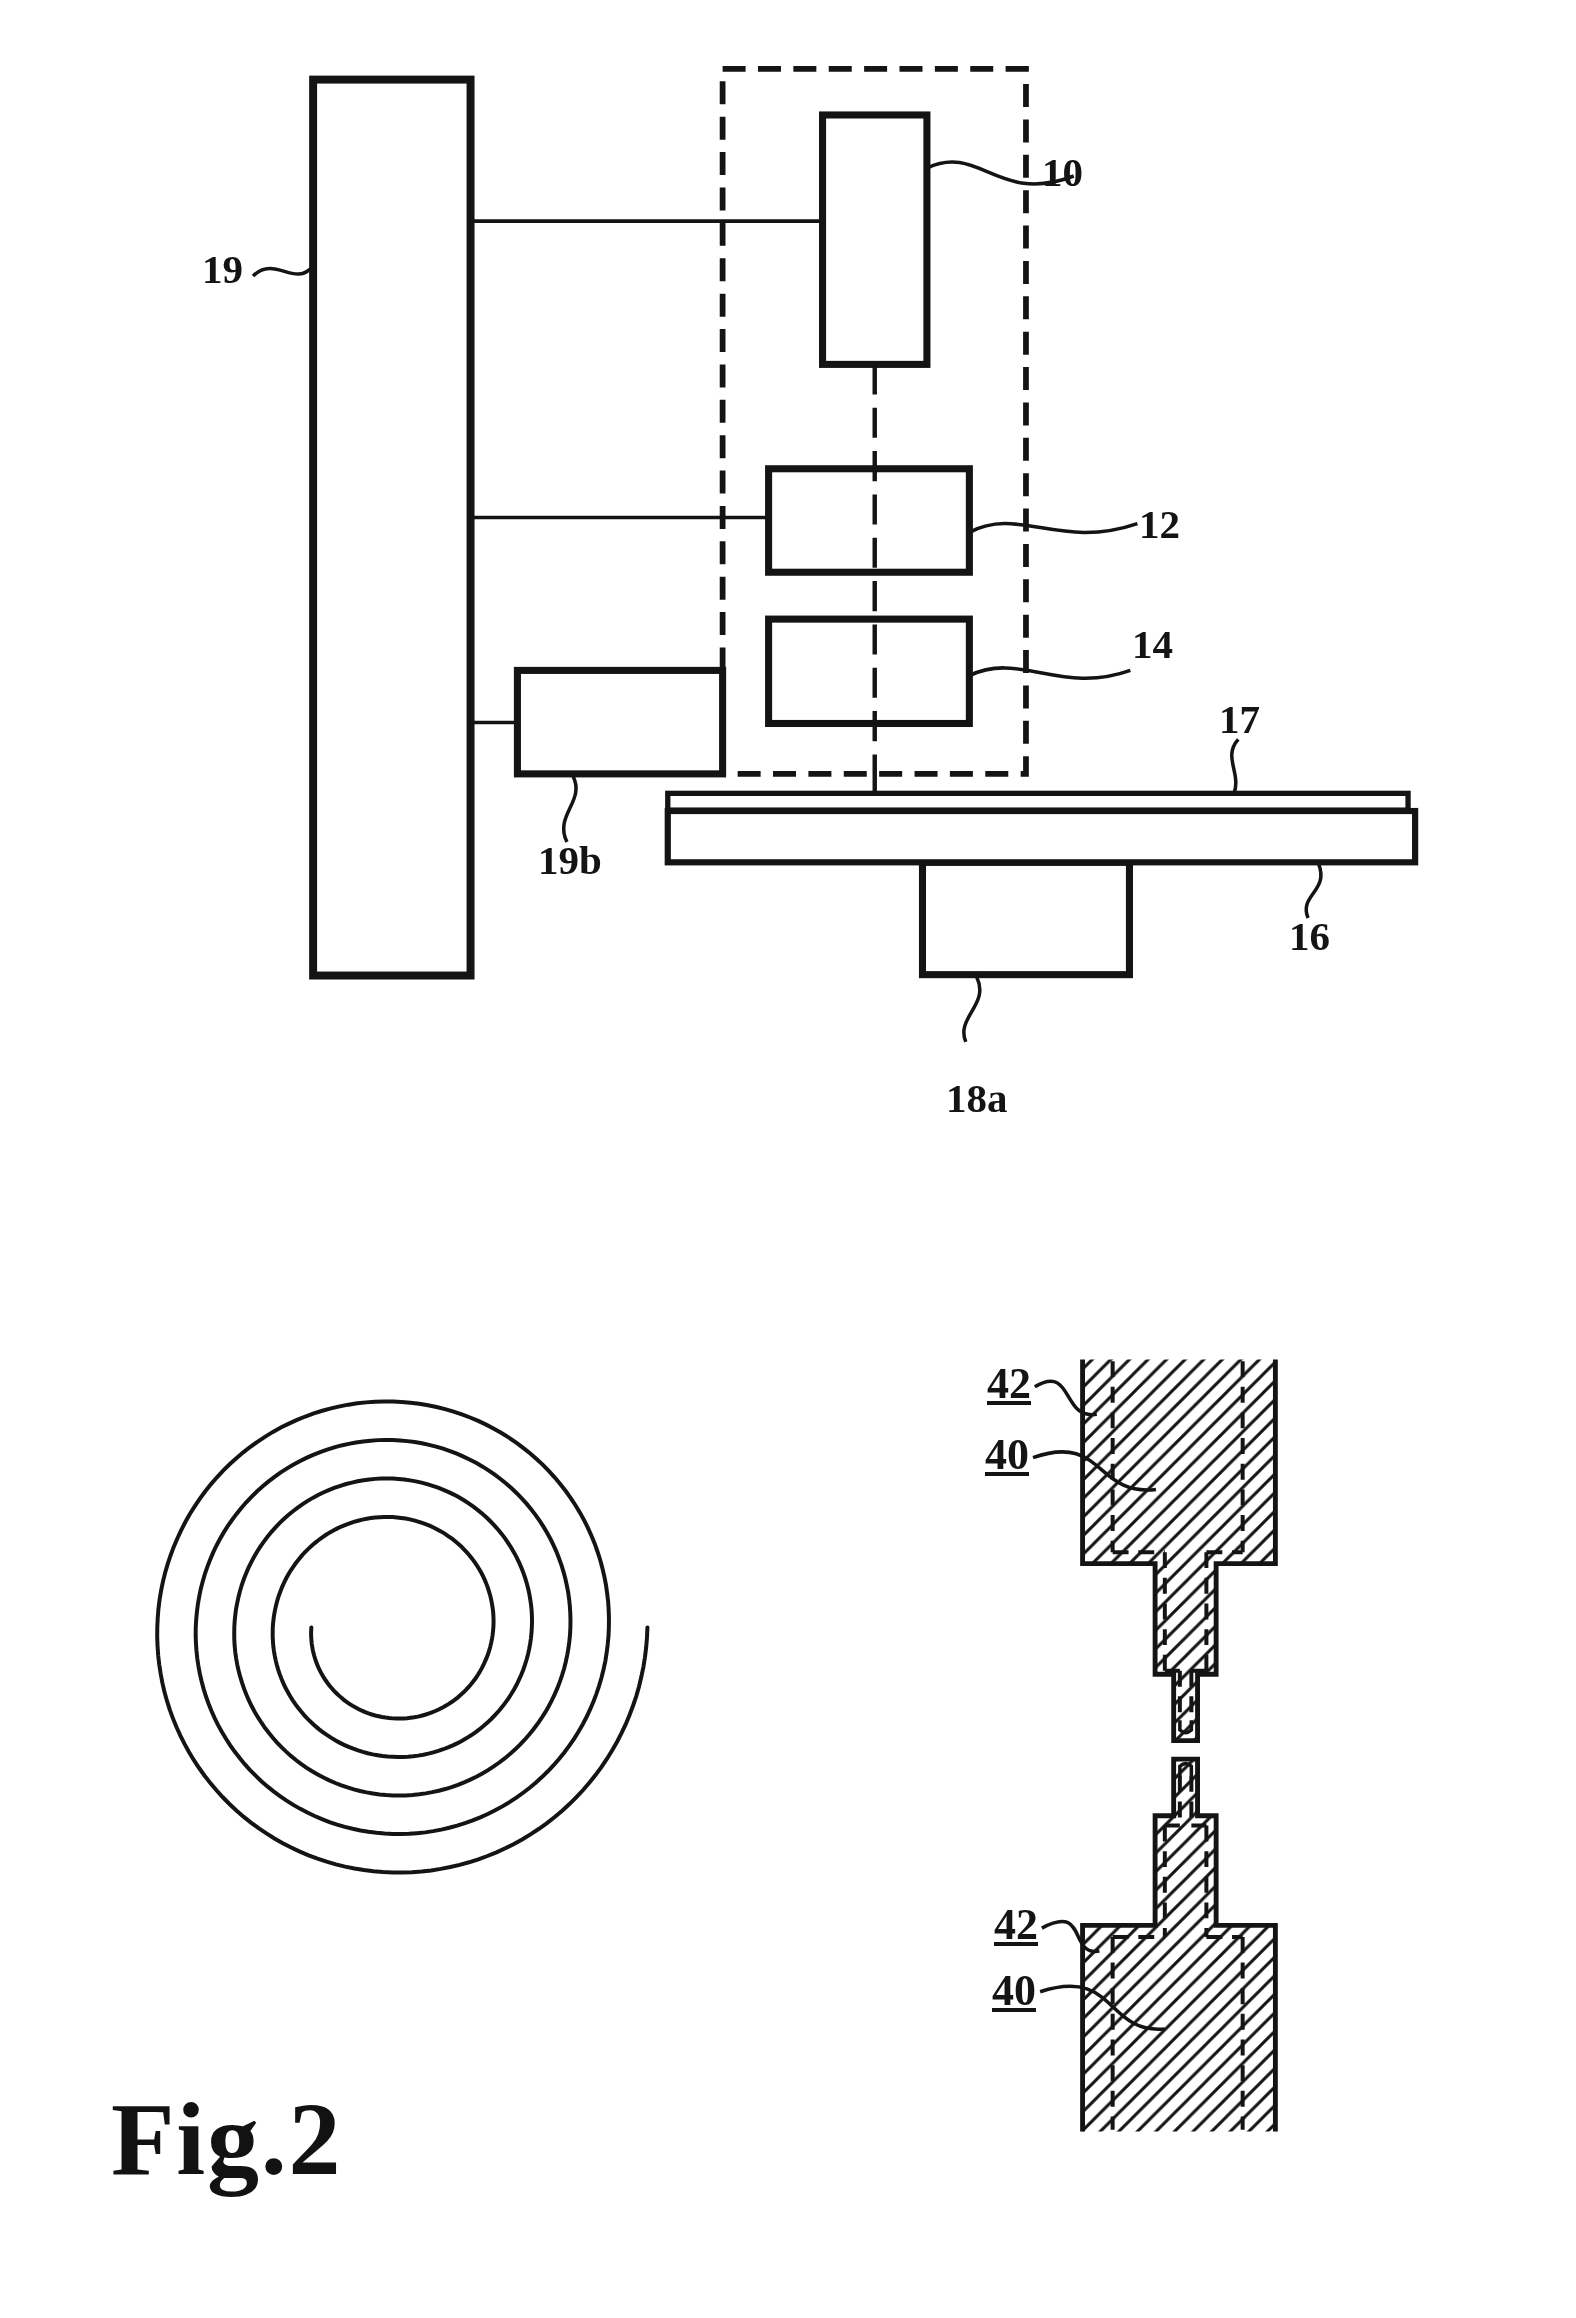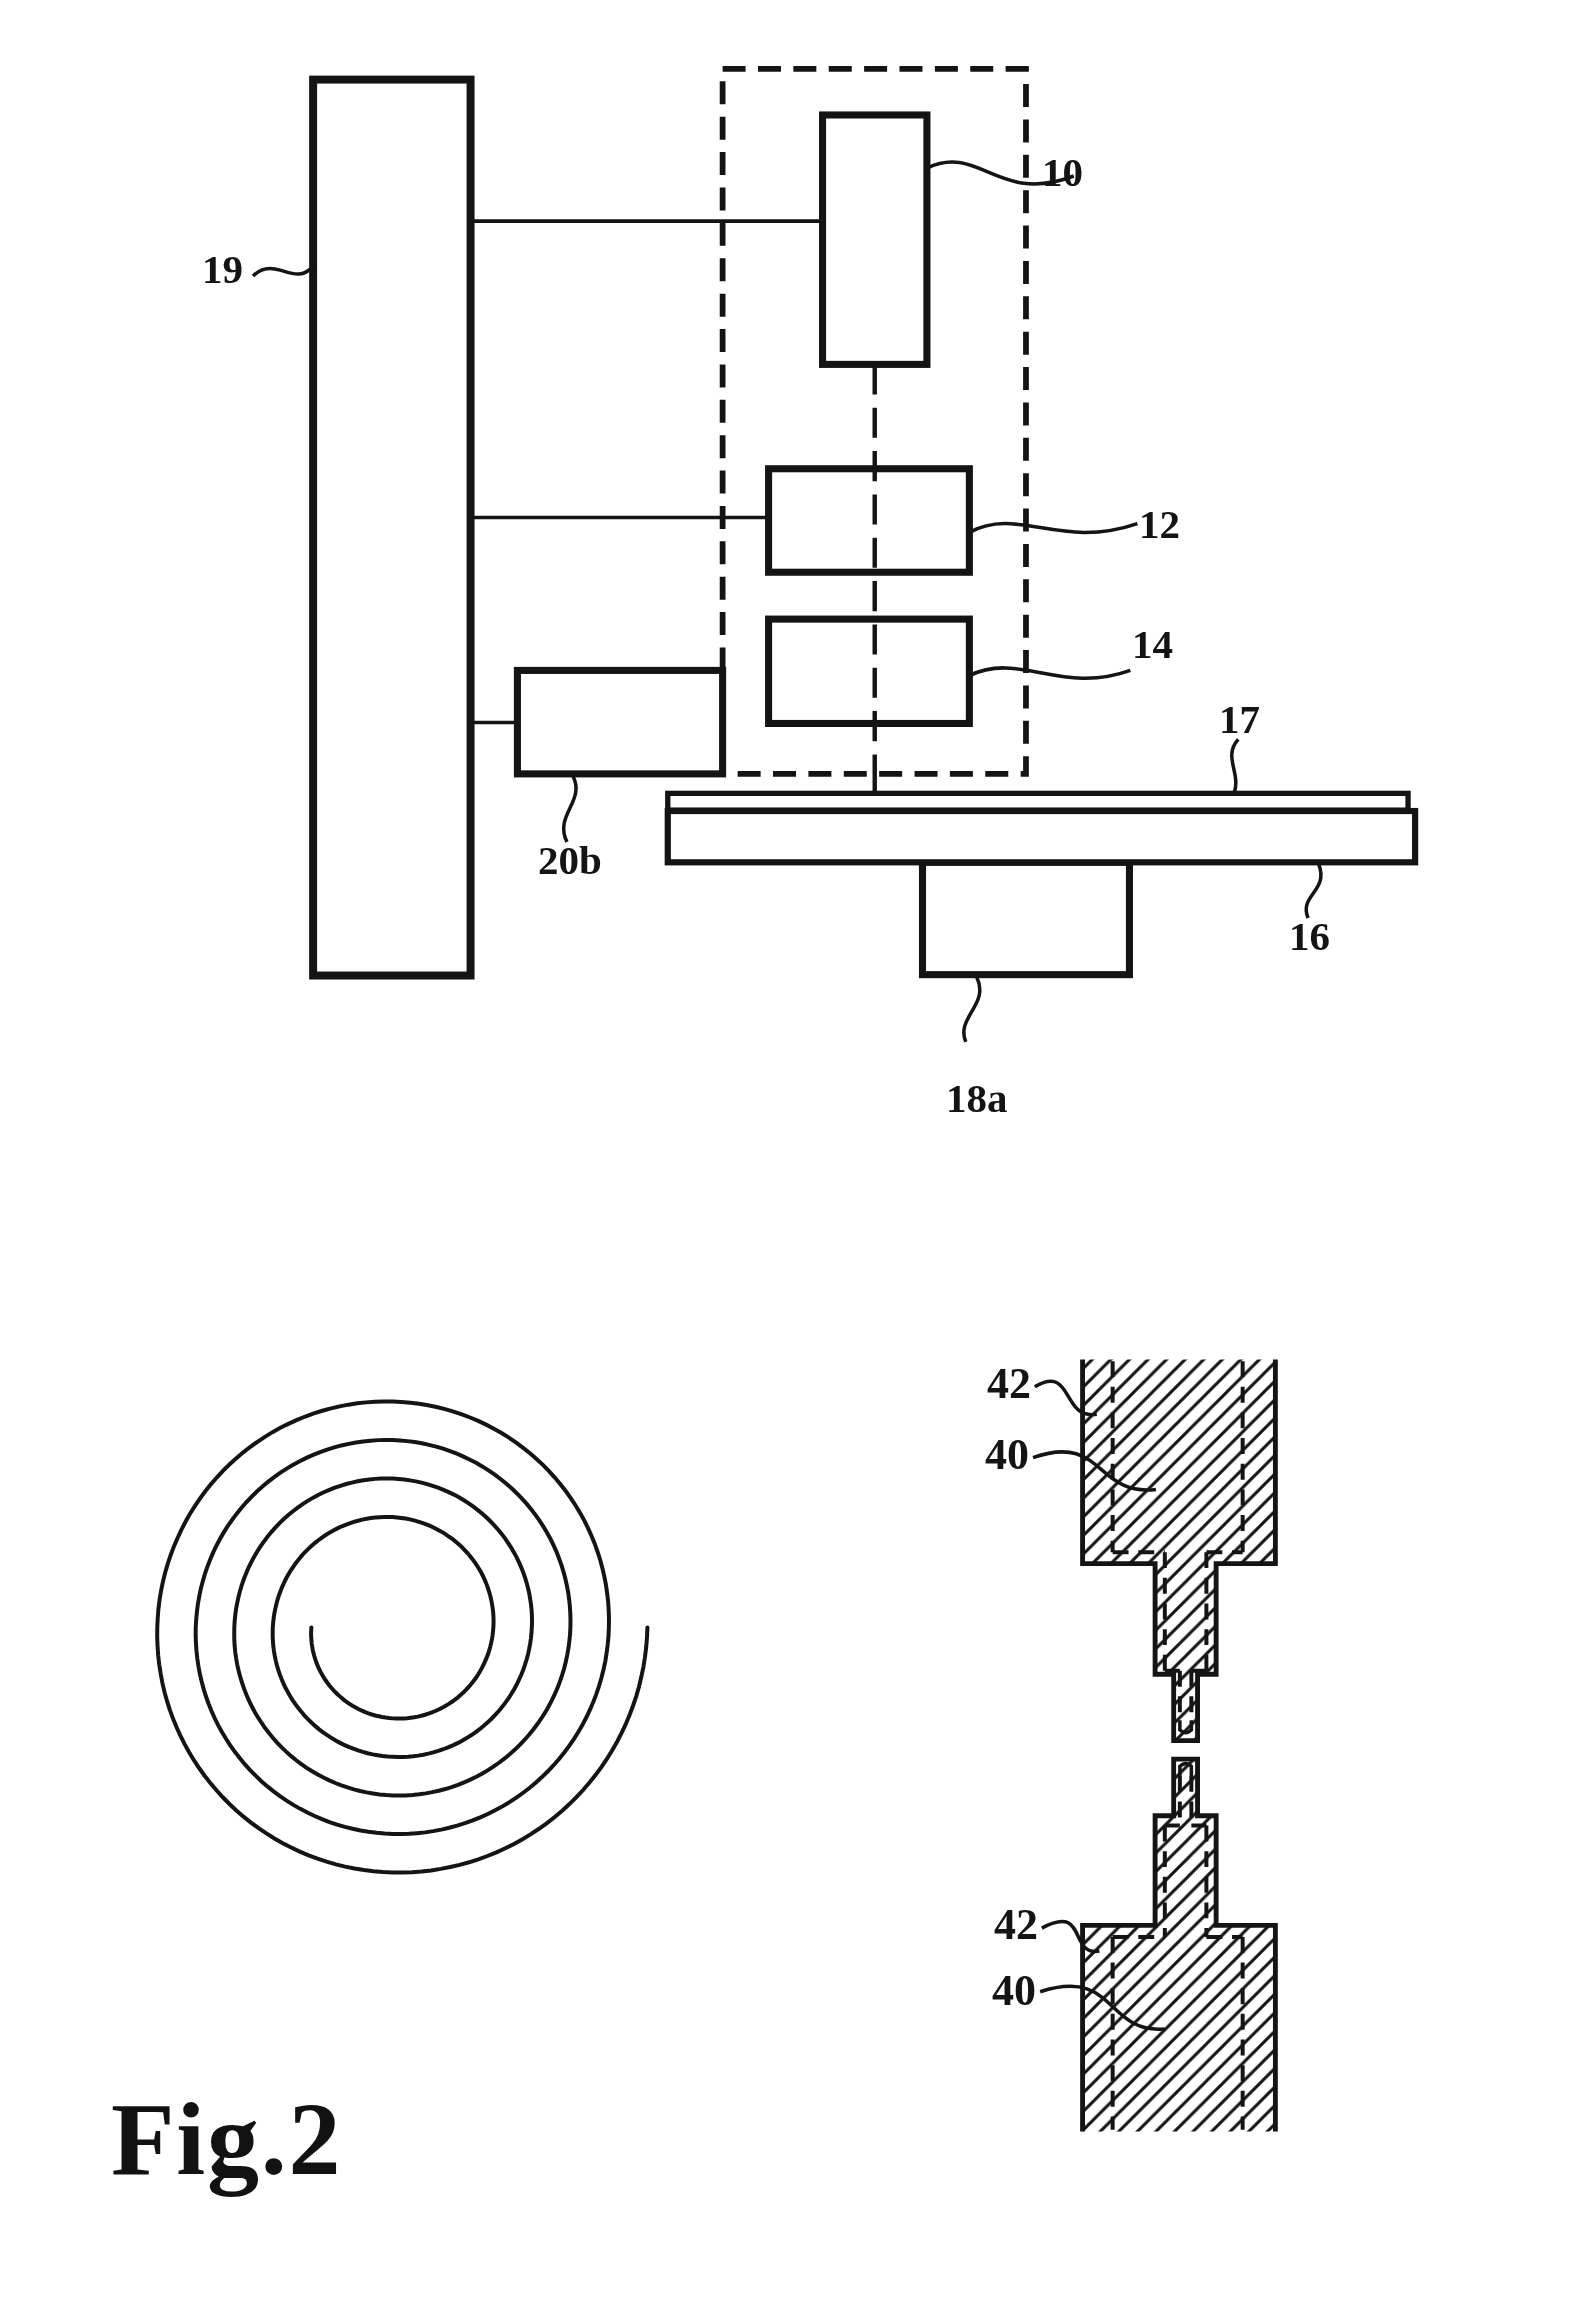--- a/index.html
+++ b/index.html
@@ -12,21 +12,21 @@
   }
   .linework{position:absolute;left:0;top:0;width:1577px;height:2319px;}
   .lbl{
     position:absolute;
     font:700 41px "Liberation Serif", serif;
     color:#141414;
     line-height:1;
     white-space:nowrap;
     user-select:none;
   }
-  .lbl-big{font:700 44px "Liberation Serif", serif;}
+  .lbl-big{font:700 44px "Liberation Serif", serif;text-decoration:underline;}
   .caption{
     position:absolute;
     font:700 104px "Liberation Serif", serif;
     color:#121212;
     line-height:1;
     white-space:nowrap;
     letter-spacing:1.8px;
     user-select:none;
   }
 </style>
@@ -115,21 +115,21 @@
       </g>
     </g>
   </svg>
 
   <div class="lbl" style="left:202px;top:249px;">19</div>
   <div class="lbl" style="left:1042px;top:152px;">10</div>
   <div class="lbl" style="left:1139px;top:504px;">12</div>
   <div class="lbl" style="left:1132px;top:624px;">14</div>
   <div class="lbl" style="left:1219px;top:699px;">17</div>
   <div class="lbl" style="left:1289px;top:916px;">16</div>
-  <div class="lbl" style="left:538px;top:840px;">20b</div>
+  <div class="lbl" style="left:538px;top:840px;">19b</div>
   <div class="lbl" style="left:946px;top:1042px;margin-top:36px;">18a</div>
 
   <div class="lbl lbl-big" style="left:987px;top:1358px;">42</div>
   <div class="lbl lbl-big" style="left:985px;top:1429px;">40</div>
   <div class="lbl lbl-big" style="left:994px;top:1899px;">42</div>
   <div class="lbl lbl-big" style="left:992px;top:1965px;">40</div>
 
   <div class="caption" style="left:111px;top:2041px;margin-top:46px;">Fig.2</div>
 
 </div>

